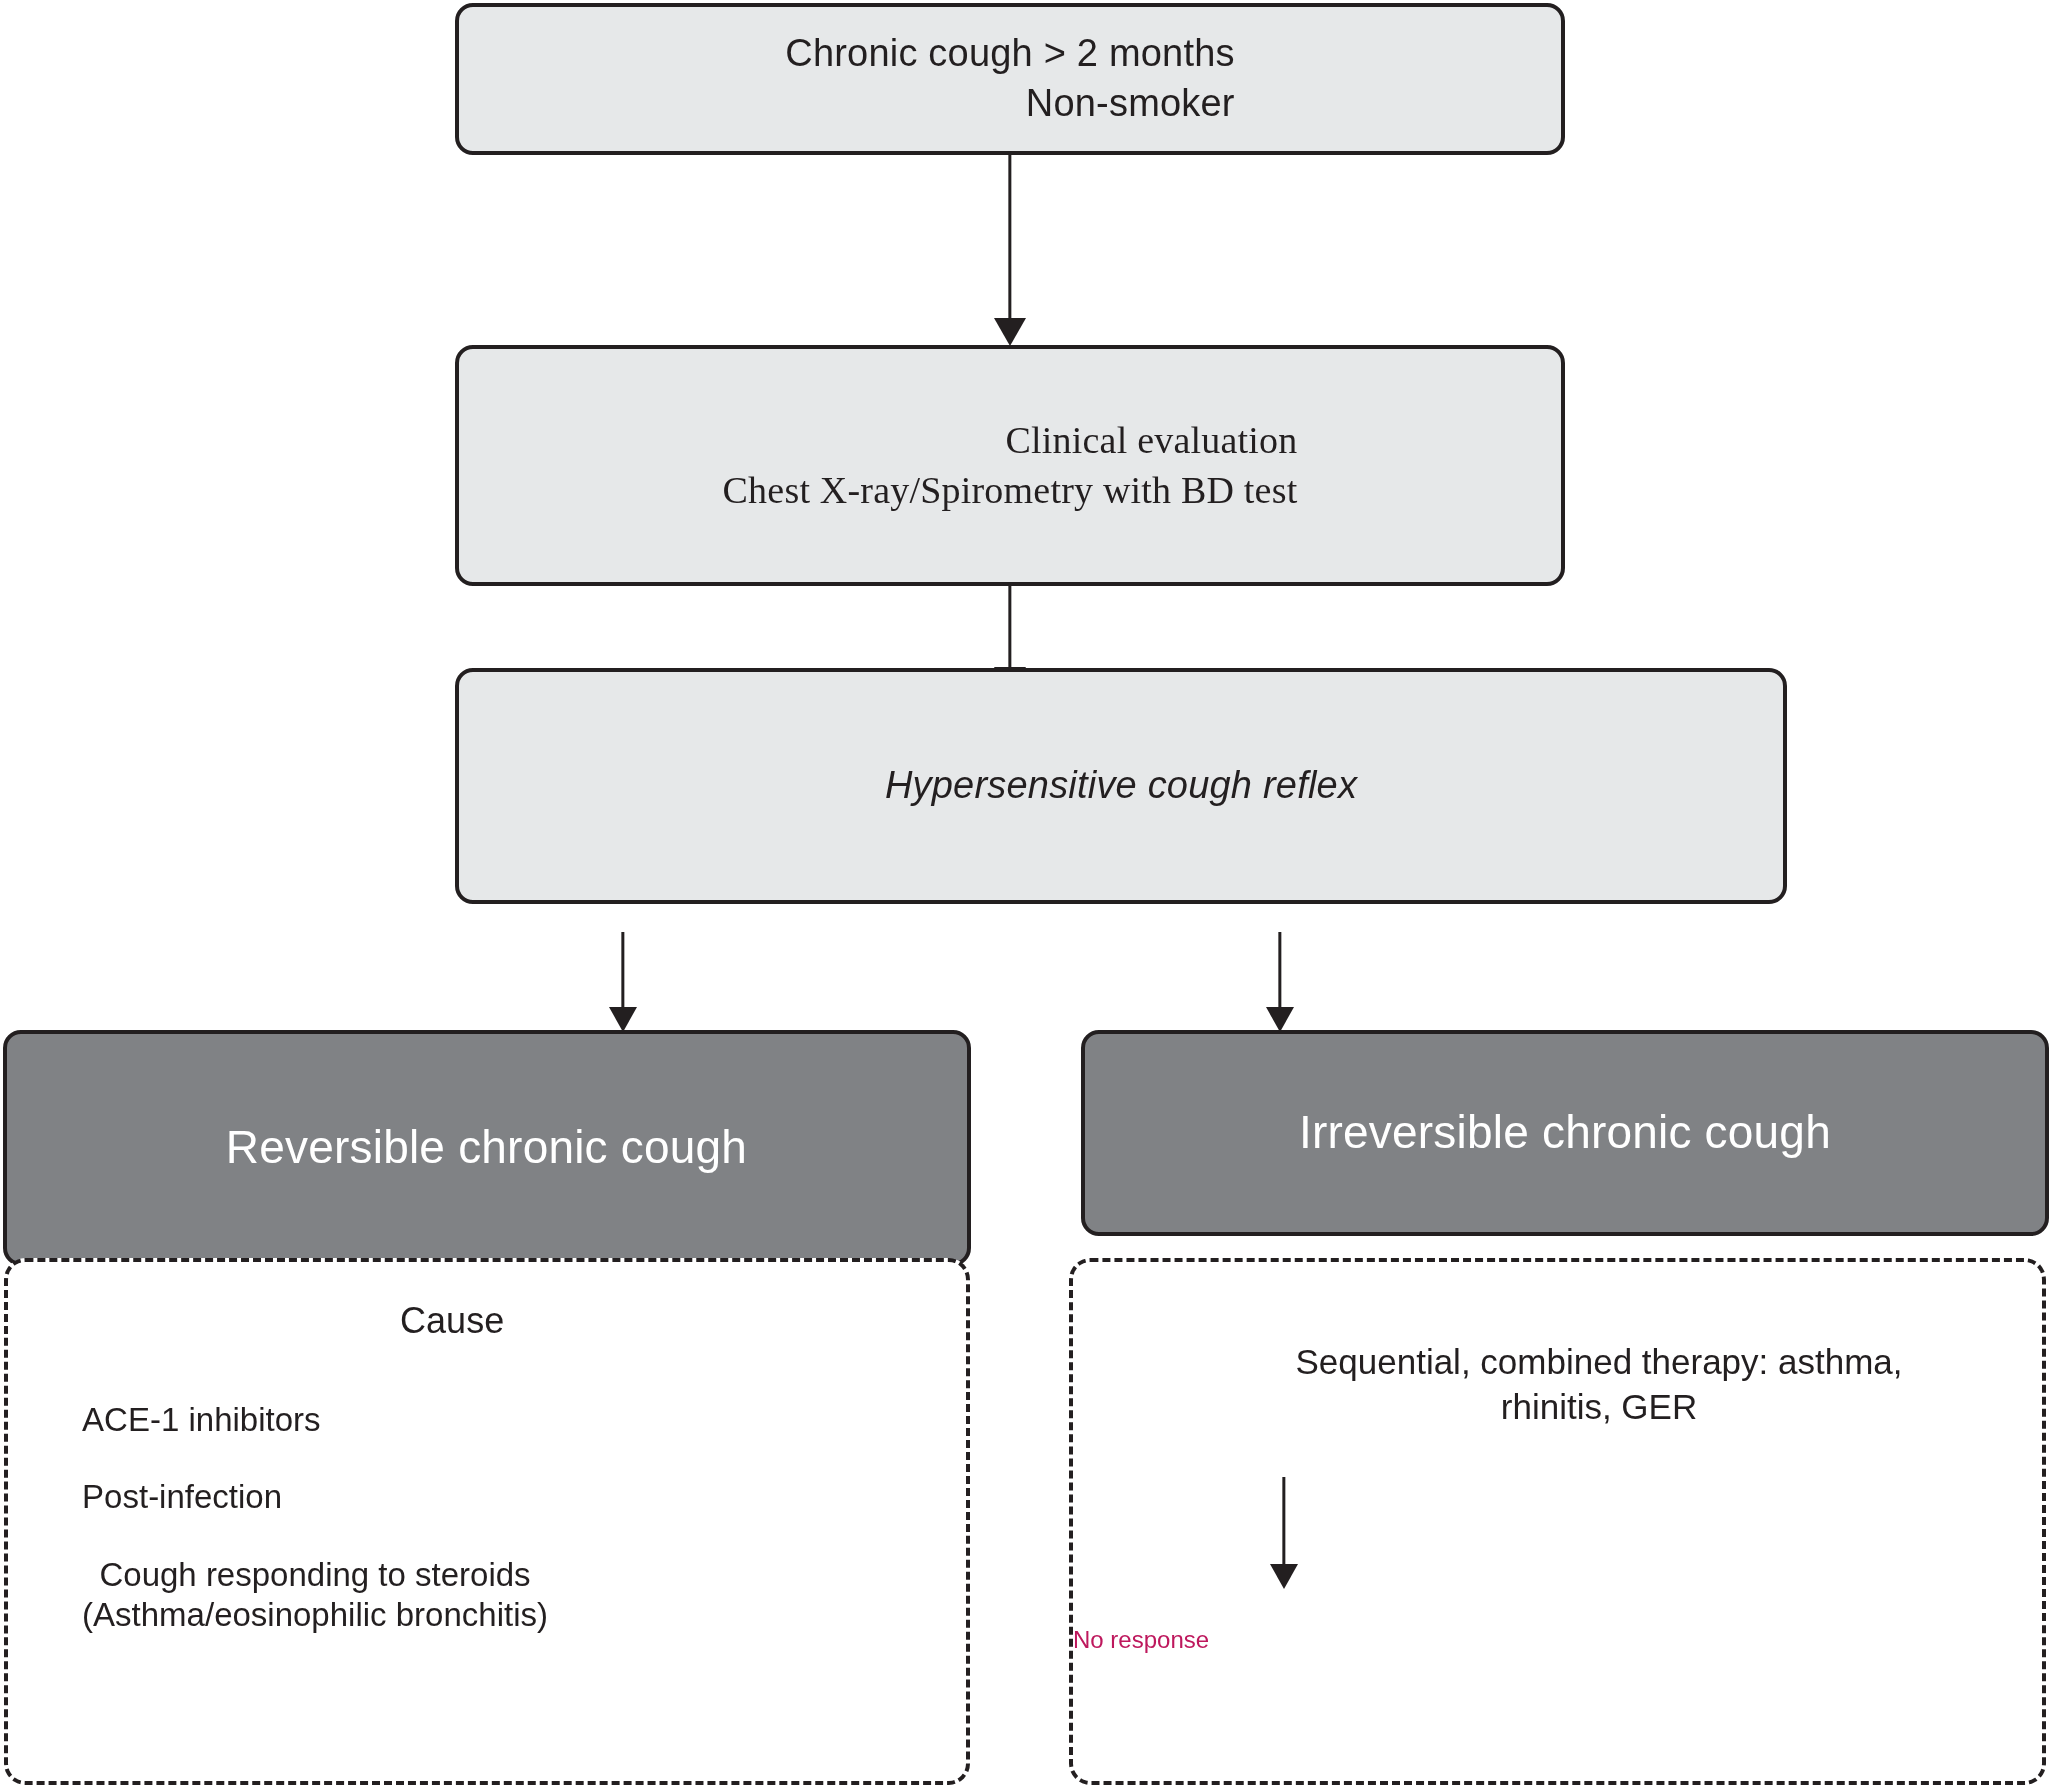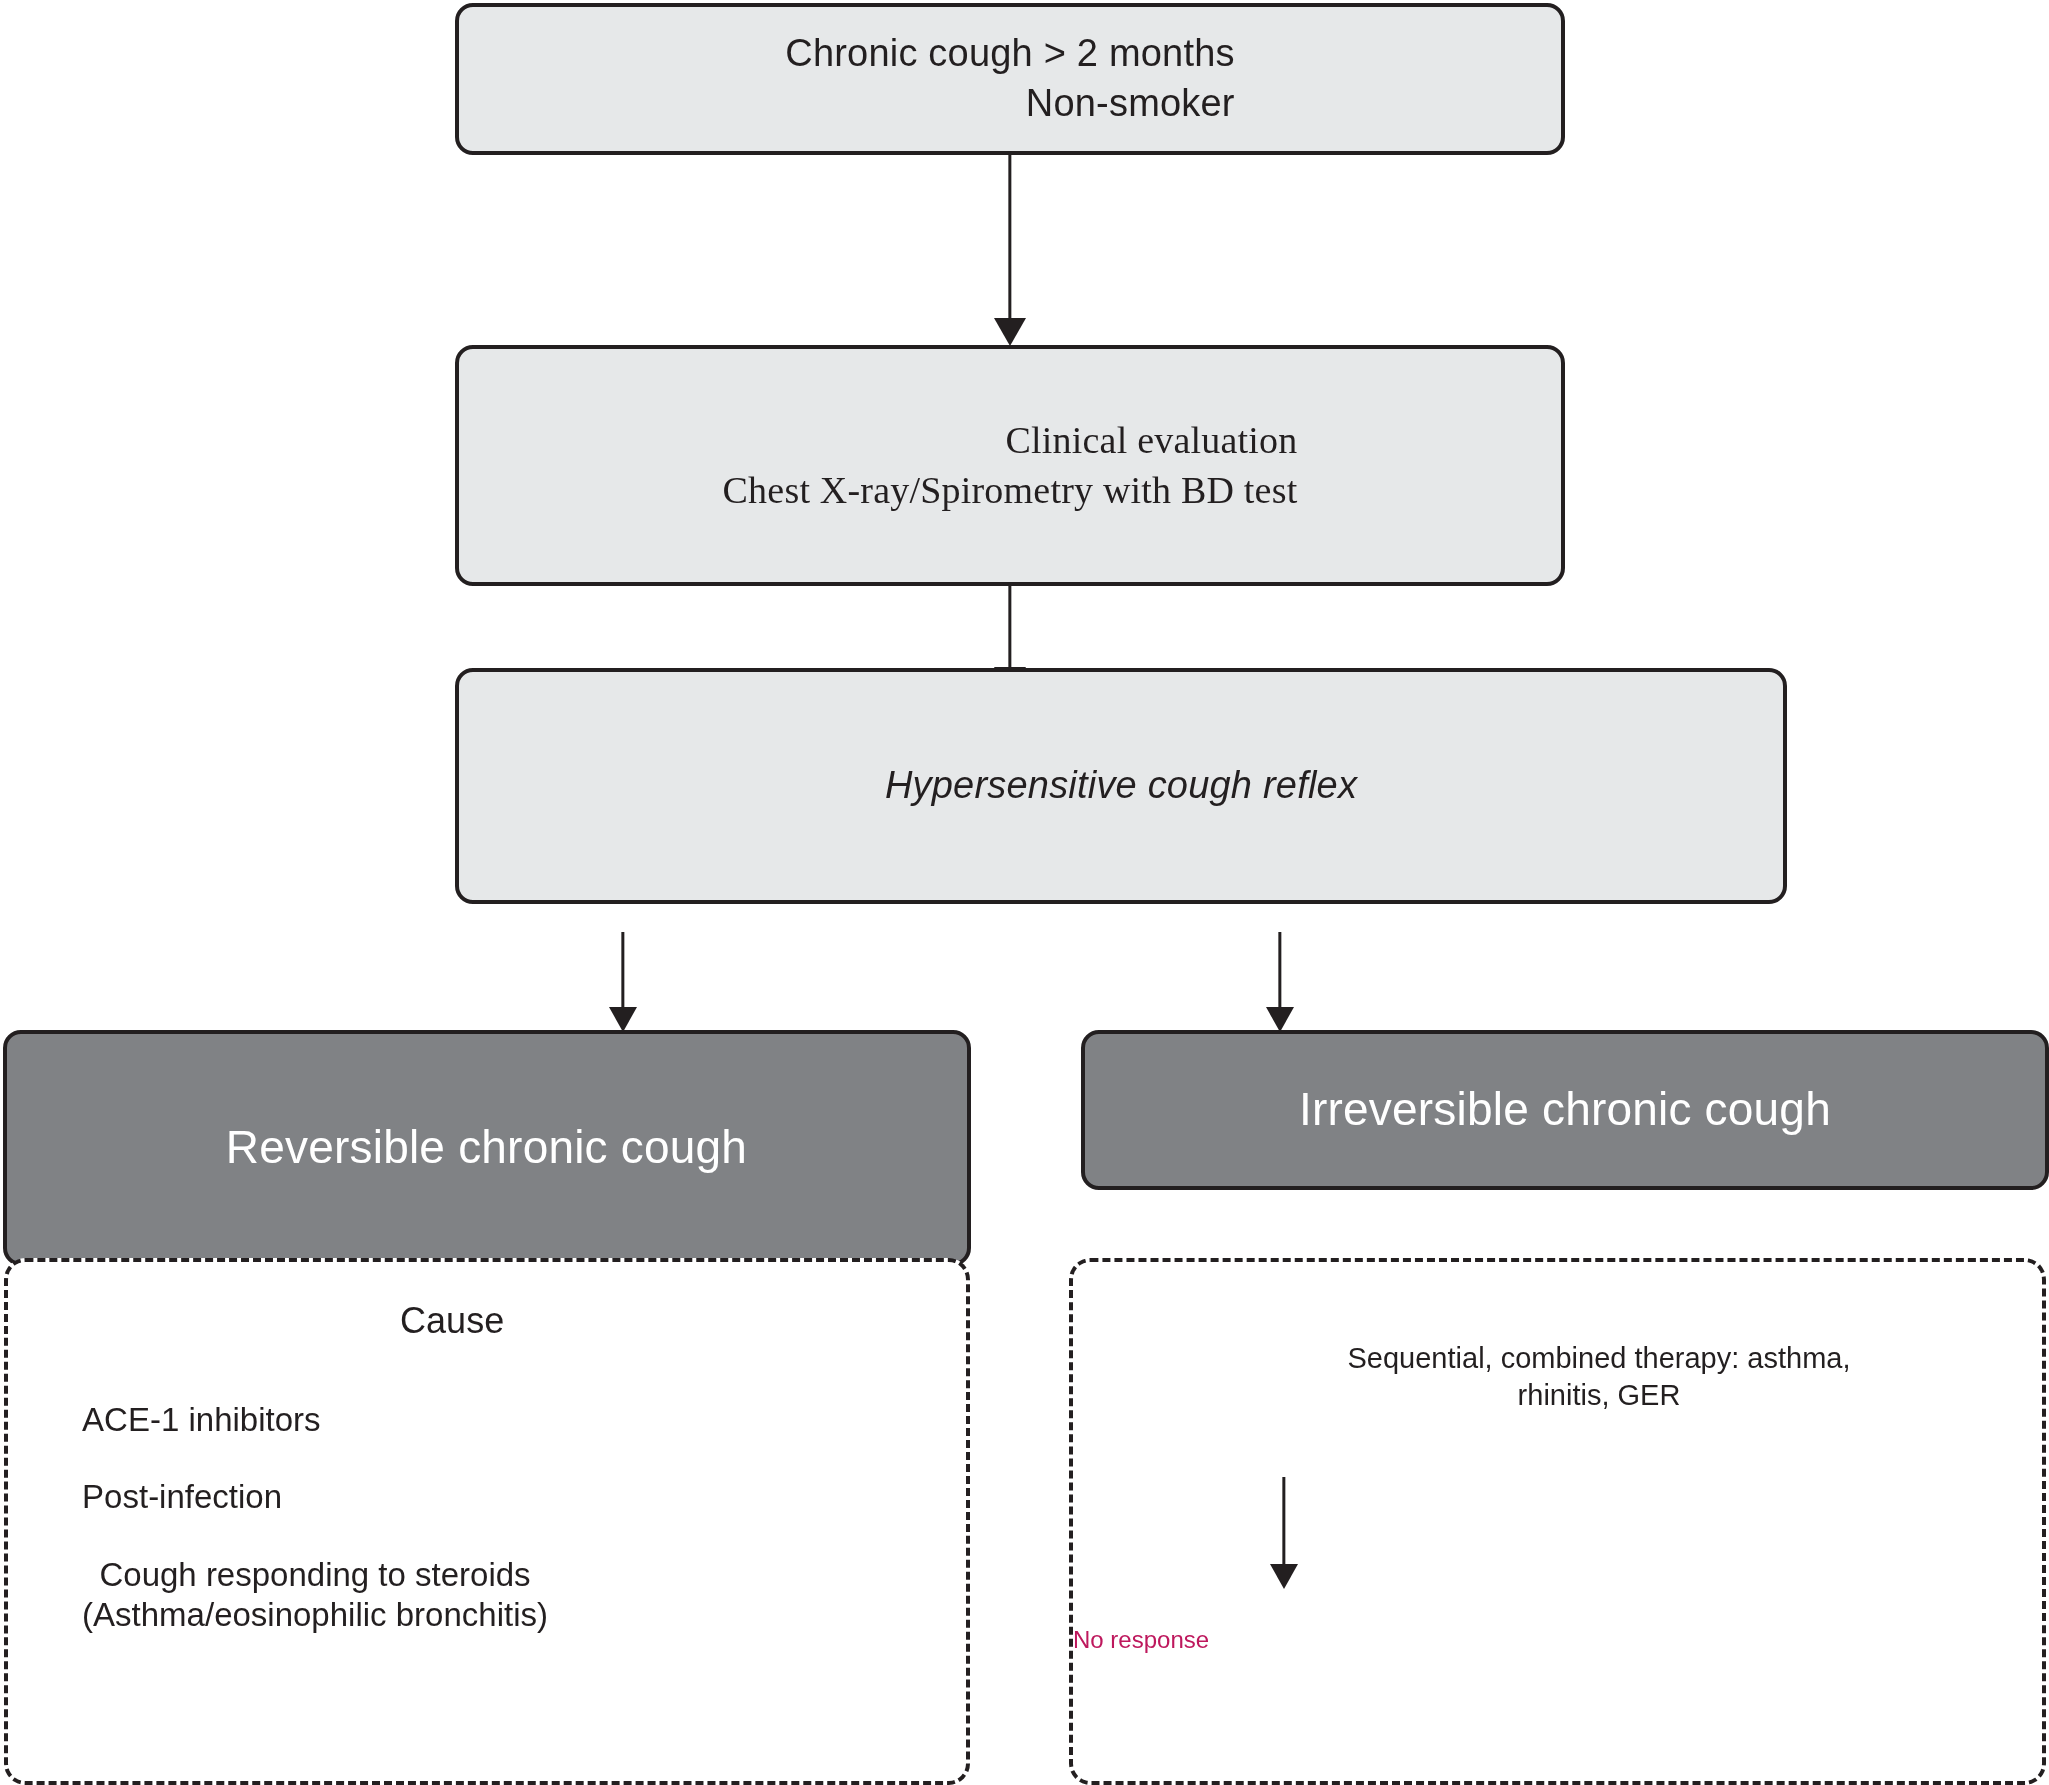--- a/index.html
+++ b/index.html
@@ -80,21 +80,21 @@
     position: absolute;
     font-size: 33px;
     line-height: 1.22;
     color: #231f20;
     white-space: pre-line;
     text-align: center;
   }
 
   .therapy-text {
     position: absolute;
-    font-size: 29px;
+    font-size: 35px;
     line-height: 1.28;
     color: #231f20;
     text-align: center;
     white-space: pre-line;
   }
 
   .no-response-text {
     position: absolute;
     font-size: 24px;
     color: #be185d;
@@ -175,21 +175,21 @@
 
   <div class="connector thin" style="left:1265px; top:932px; width:30px; height:100px;">
     <div class="shaft" style="height:76px;"></div>
     <div class="head"></div>
   </div>
 
   <div class="node box-dark" style="left:2.5px; top:1030px; width:968px; height:236px;">
     <div class="label">Reversible chronic cough</div>
   </div>
 
-  <div class="node box-dark" style="left:1081px; top:1030px; width:968px; height:160px;">
+  <div class="node box-dark" style="left:1081px; top:1030px; width:968px; height:206px;">
     <div class="label">Irreversible chronic cough</div>
   </div>
 
   <div class="node box-dashed" style="left:4.1px; top:1258px; width:966px; height:527px;">
     <div class="dashed-inner">
       <div class="cause-heading" style="left:392px; top:38px;">Cause</div>
 
       <div class="cause-item" style="left:74px; top:138px;">ACE-1 inhibitors</div>
 
       <div class="cause-item" style="left:74px; top:215px;">Post-infection</div>

